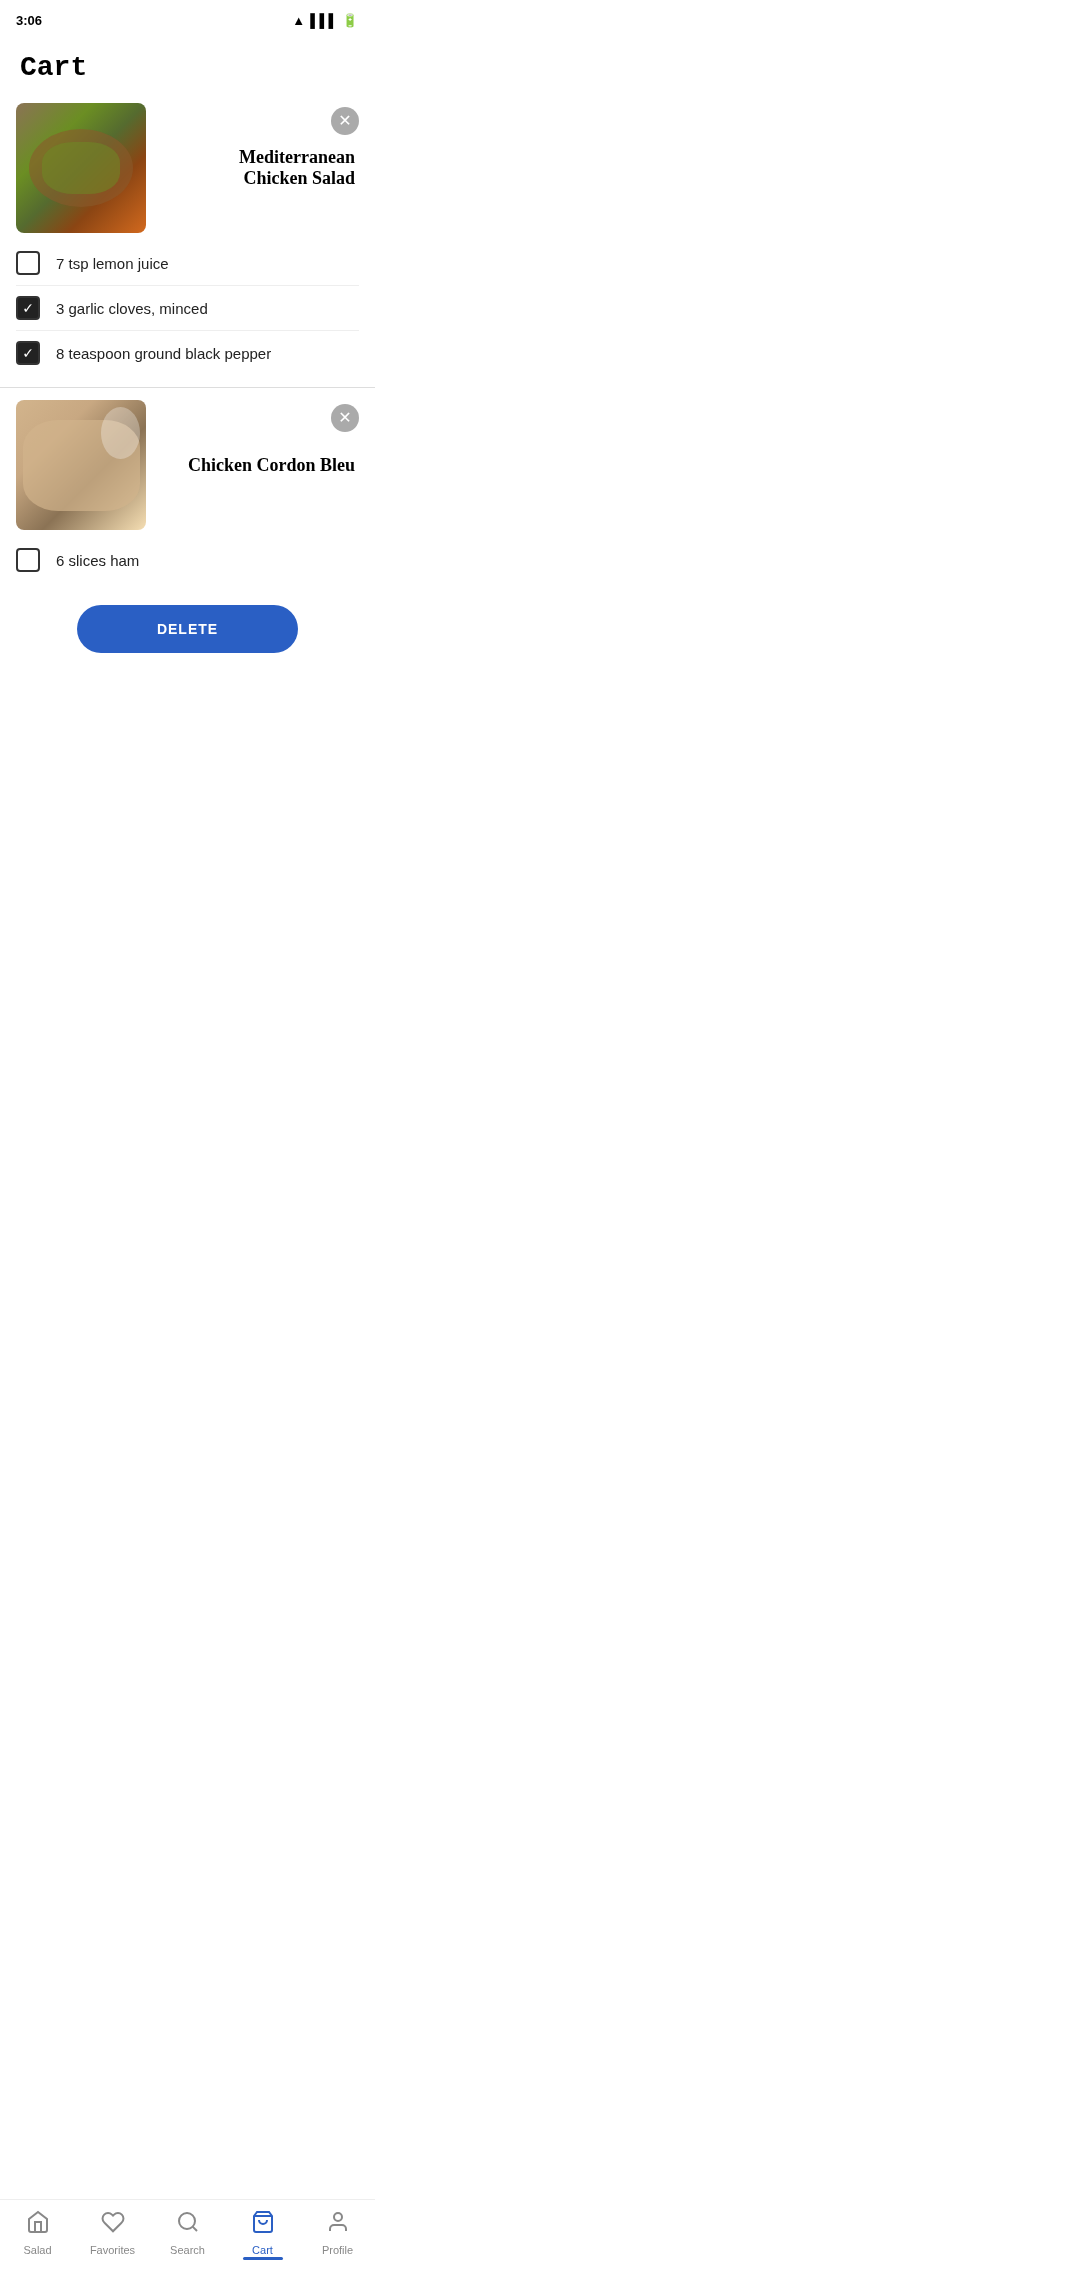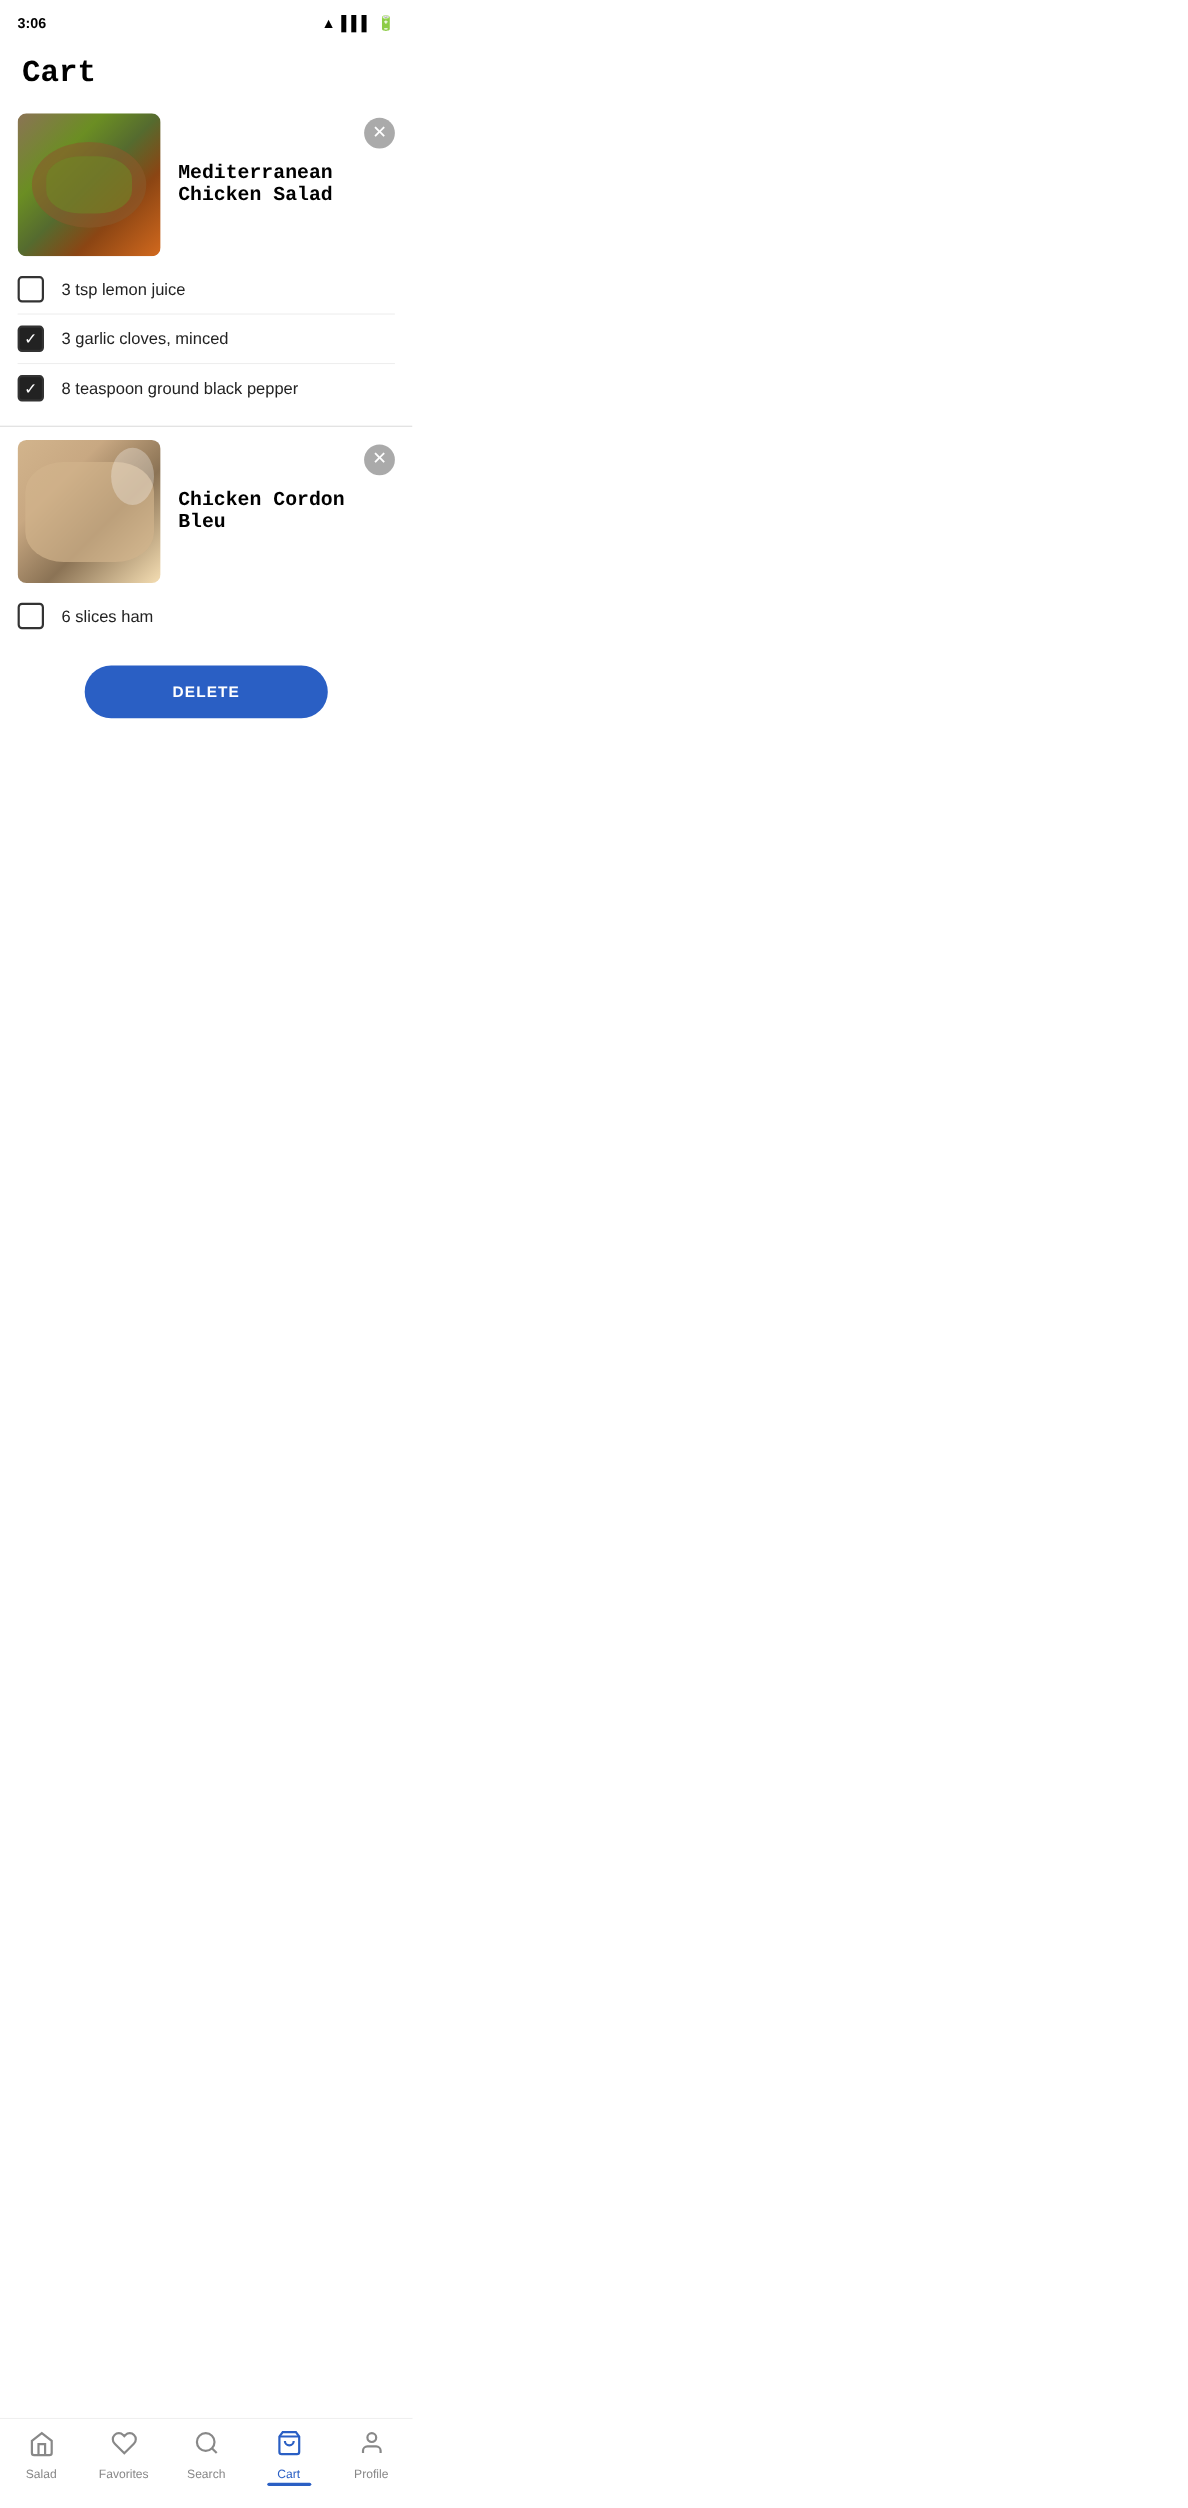--- a/index.html
+++ b/index.html
@@ -46,26 +46,27 @@
     }
     .item-image-placeholder {
       width: 130px;
       height: 130px;
       border-radius: 8px;
       flex-shrink: 0;
       position: relative;
       overflow: hidden;
     }
     .item-title {
-      font-family: Liberation Mono, monospace;
+      font-family: Liberation Serif, serif;
       font-size: 18px;
       font-weight: 600;
       color: #000;
-      padding: 0 16px;
+      padding: 0 4px;
       flex: 1;
+      text-align: right;
     }
     .remove-btn {
       position: absolute;
       top: 4px;
       right: 16px;
       width: 28px;
       height: 28px;
       border-radius: 50%;
       background: #aaa;
       border: none;
@@ -258,21 +259,21 @@
       <div class="item-image-placeholder">
         <div class="salad-img"></div>
       </div>
       <div class="item-title">Mediterranean<br>Chicken Salad</div>
       <button class="remove-btn">✕</button>
     </div>
 
     <div class="ingredient-list">
       <div class="ingredient-item">
         <div class="checkbox"></div>
-        <span class="ingredient-text">3 tsp lemon juice</span>
+        <span class="ingredient-text">7 tsp lemon juice</span>
       </div>
       <div class="ingredient-item">
         <div class="checkbox checked"></div>
         <span class="ingredient-text">3 garlic cloves, minced</span>
       </div>
       <div class="ingredient-item">
         <div class="checkbox checked"></div>
         <span class="ingredient-text">8 teaspoon ground black pepper</span>
       </div>
     </div>

